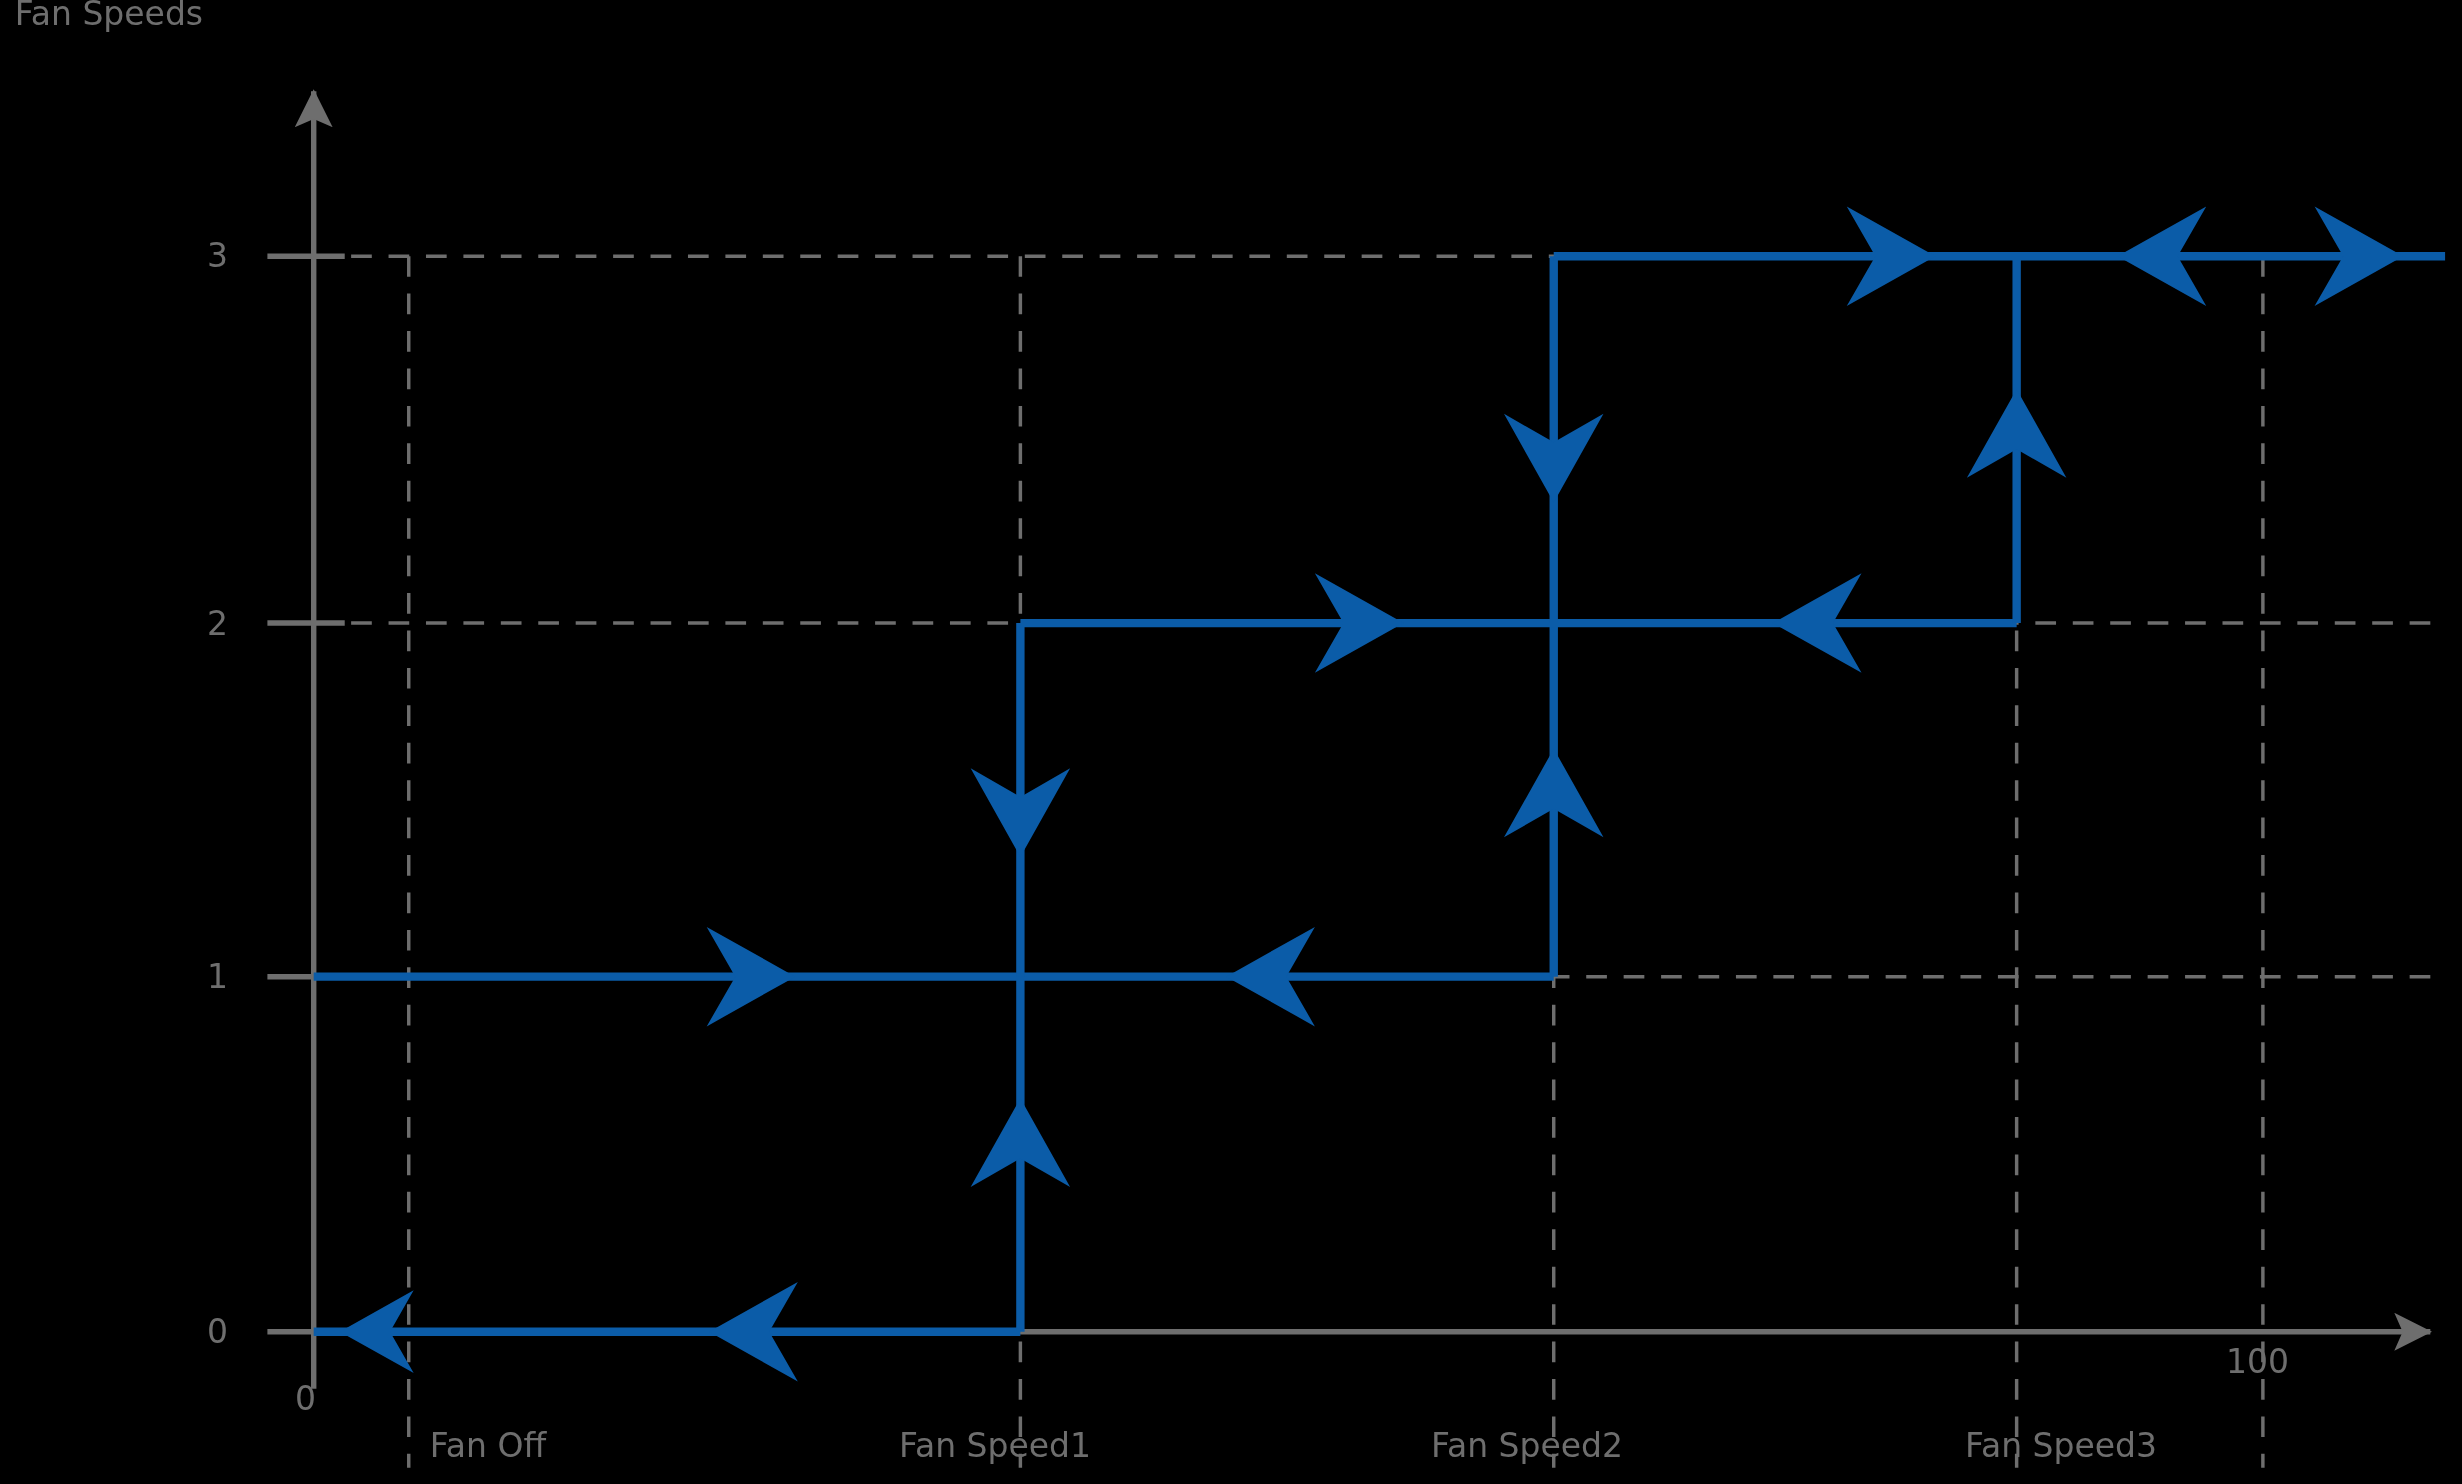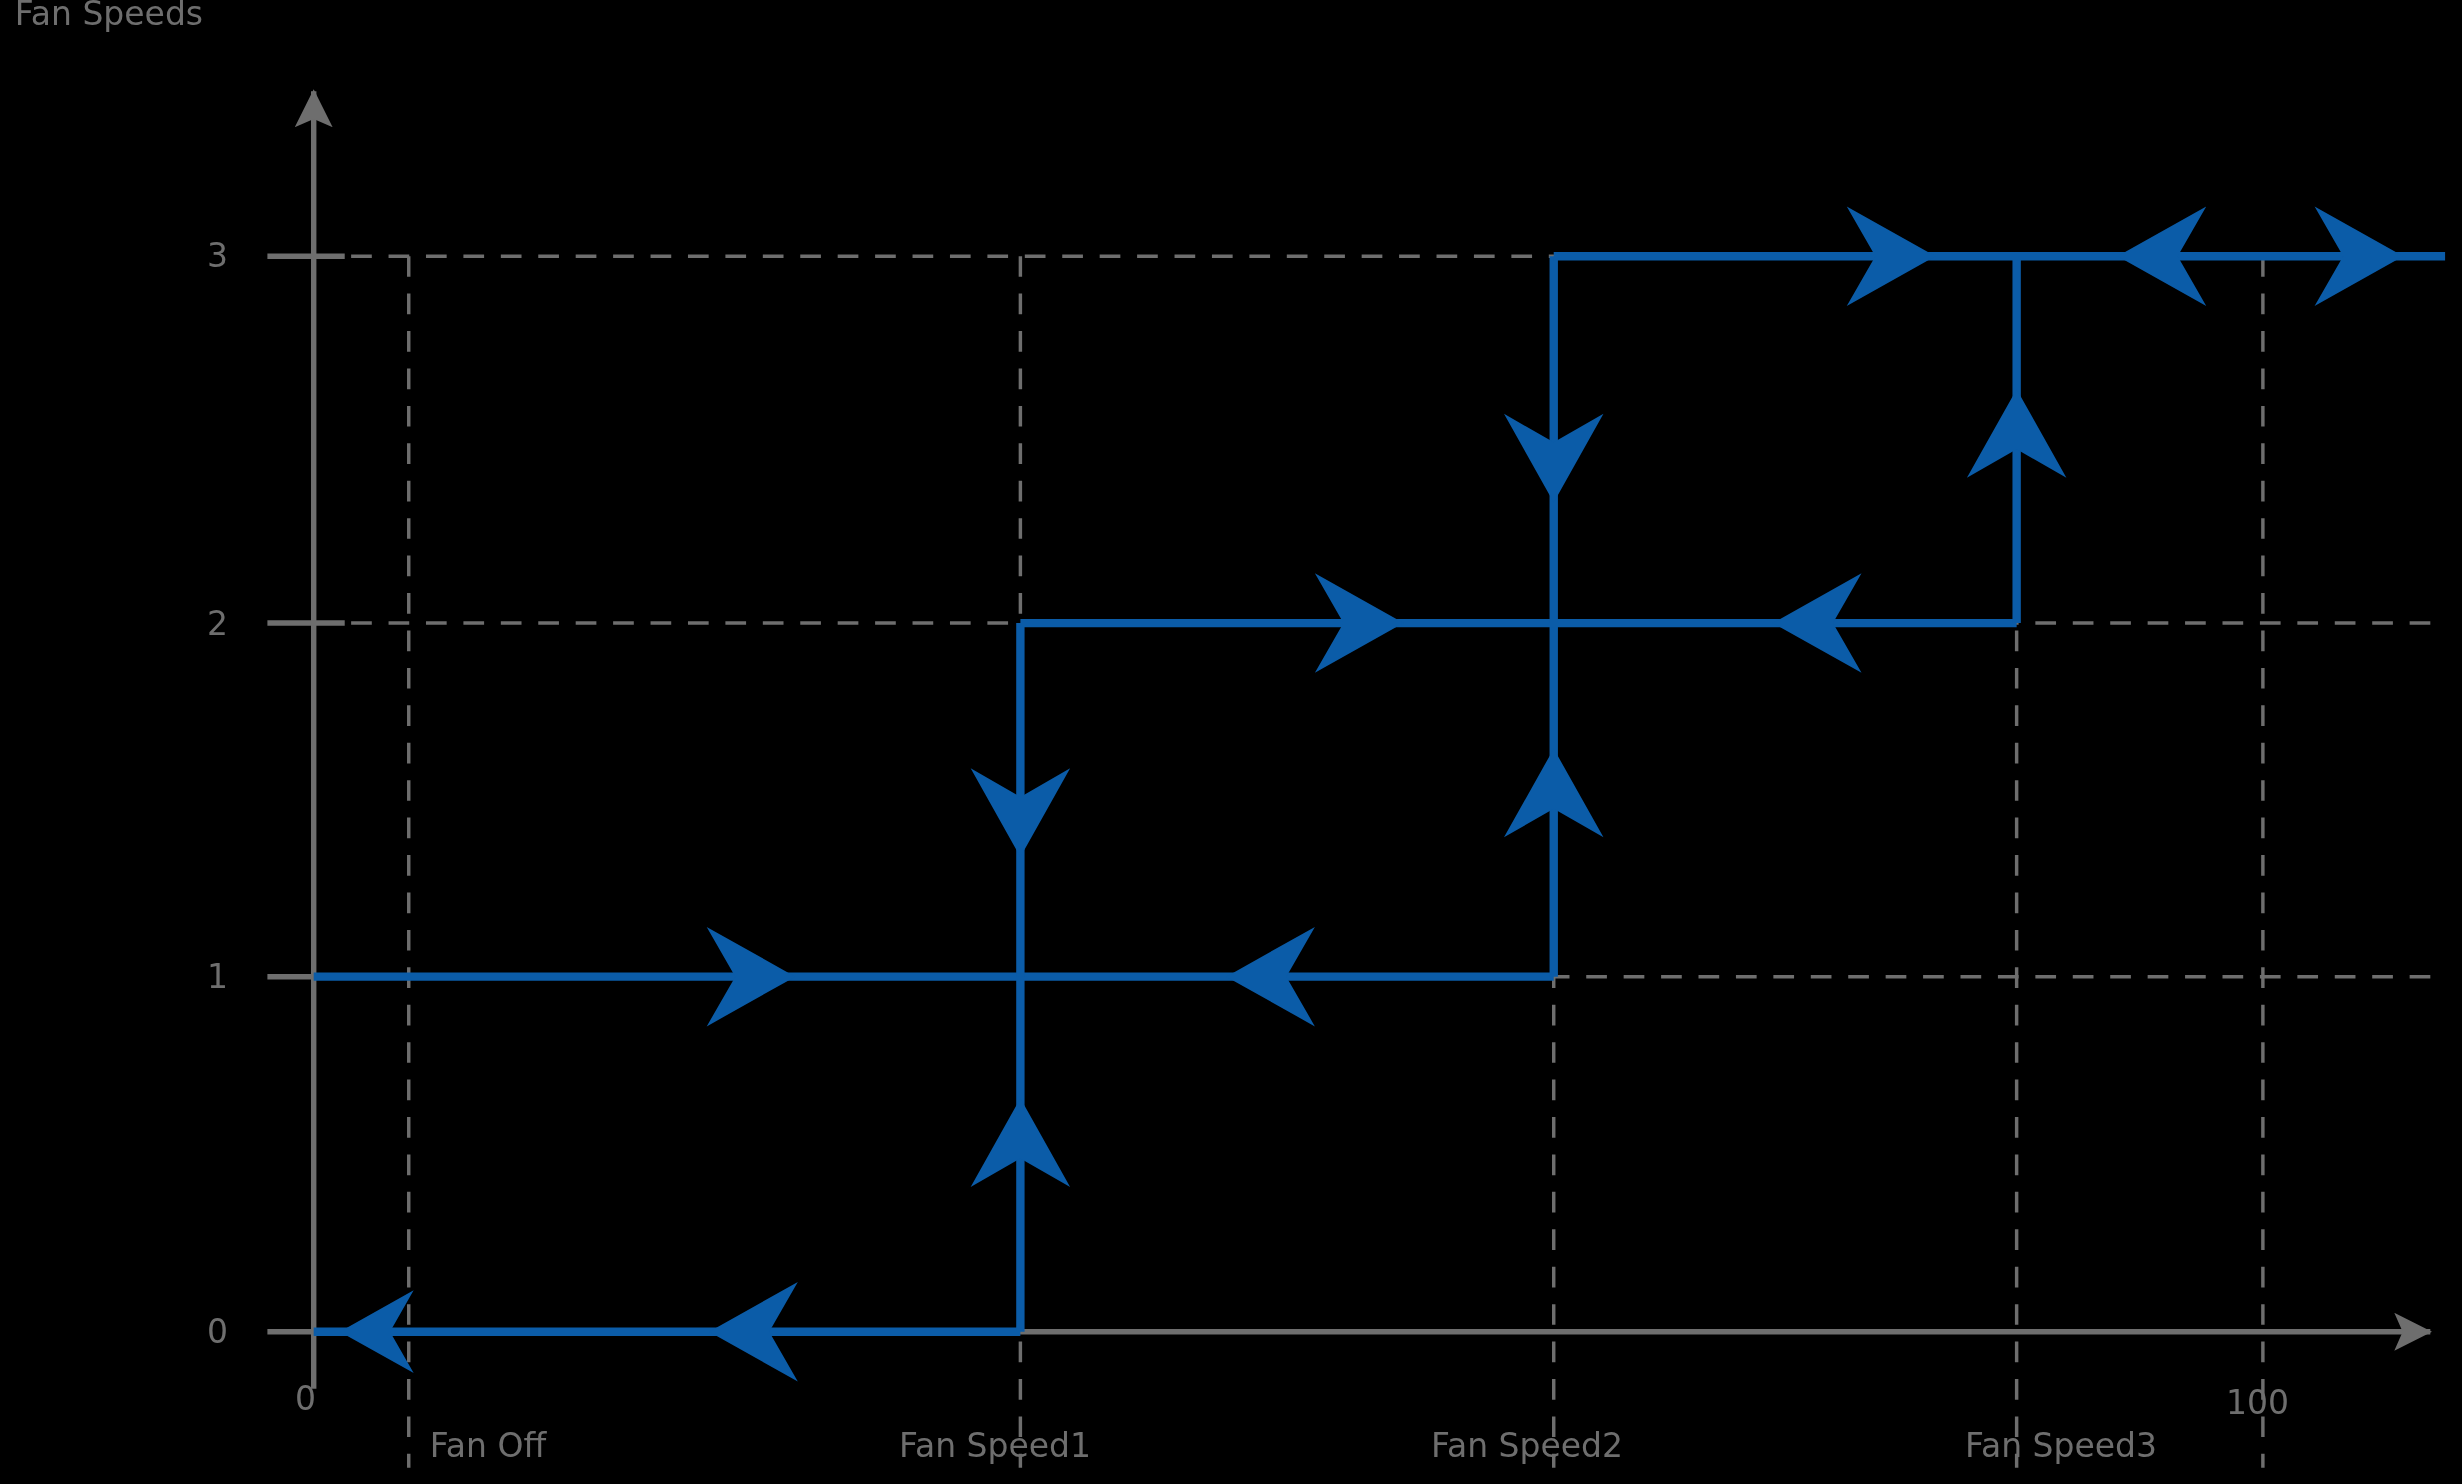--- a/index.html
+++ b/index.html
@@ -92,21 +92,21 @@
   </svg>
 
   <div class="lbl" style="left:14.8px;top:-3.9px;">Fan Speeds</div>
 
   <div class="tick" style="left:207px;top:236px;">3</div>
   <div class="tick" style="left:207px;top:604px;">2</div>
   <div class="tick" style="left:207px;top:957px;">1</div>
   <div class="tick" style="left:207px;top:1312px;">0</div>
 
   <div class="tick" style="left:295px;top:1379px;">0</div>
-  <div class="tick" style="left:2226px;top:1383px;">100</div>
+  <div class="tick" style="left:2226px;top:1342px;">100</div>
 
   <div class="lbl ctr" style="left:488px;top:1357px;">
     <div>Fan Off</div>
     
   </div>
 
   <div class="lbl ctr" style="left:995px;top:1357px;">
     <div>Fan Speed1</div>
     
   </div>

